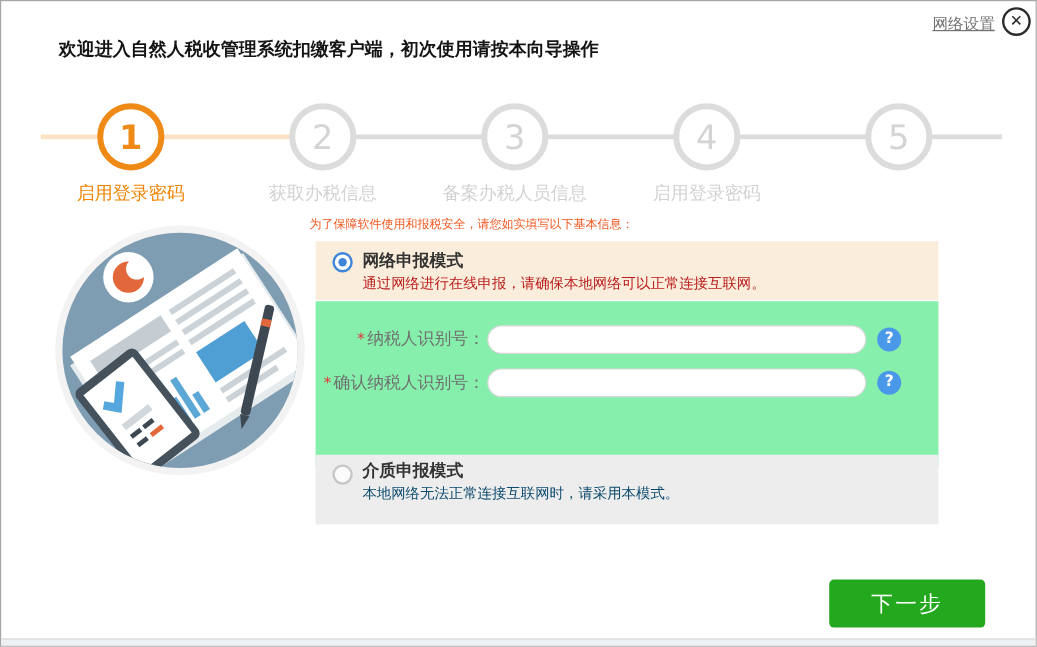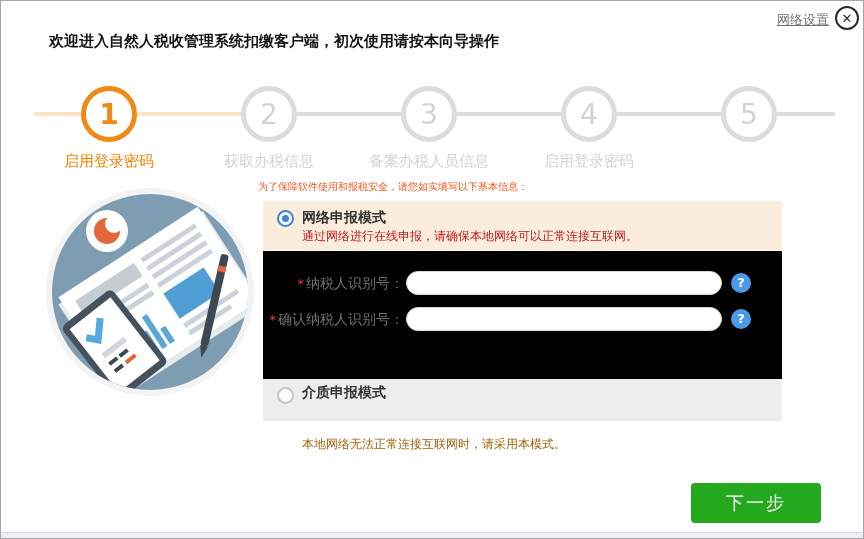--- a/index.html
+++ b/index.html
@@ -51,36 +51,36 @@
 
   
   .instruction {
     position:absolute; left:257px; top:179px;
     font-size:10px; color:#f1571d;
   }
 
   
   .panel { position:absolute; left:262px; width:519px; }
   .panel-net-head { top:200px; height:49px; background:#fbeddb;text-decoration:underline; }
-  .panel-net-body { top:250px; height:138px; background:#000000;padding-left:32px; }
-  .panel-media    { top:378px; height:42px; background:#ededed;font-family:Liberation Serif, serif; }
+  .panel-net-body { top:250px; height:138px; background:#86efac;padding-left:32px; }
+  .panel-media    { top:378px; height:58px; background:#ededed;font-family:Liberation Serif, serif; }
 
   .radio {
     position:absolute; width:17px; height:17px; border-radius:50%;
     background:#ffffff; border:2px solid #3f86d8;
   }
   .radio .dot {
     position:absolute; left:3px; top:3px; width:7px; height:7px;
     border-radius:50%; background:#3f86d8;
   }
   .radio.off { border-color:#c6c6c6; background:#fbfbfb; }
 
   .mode-label { position:absolute; left:39px; font-size:14px; font-weight:bold; color:#333; }
   .mode-desc  { position:absolute; left:39px; font-size:12px; color:#b91c1c; }
-  .panel-media .mode-desc { color:#a16207;margin-top:33px; }
+  .panel-media .mode-desc { color:#0c4a6e; }
 
   .field-row { position:absolute; left:0; height:24px; width:519px; }
   .field-label {
     position:absolute; left:0; width:141px; text-align:right;
     font-size:14px; color:#6f6f6f; line-height:24px;
   }
   .req { color:#e03c3c; margin-right:2px; font-size:13px; }
   .field-input {
     position:absolute; left:143px; top:0; width:316px; height:24px;
     border:1px solid #d8d8d8; border-radius:12px; background:#fff;

